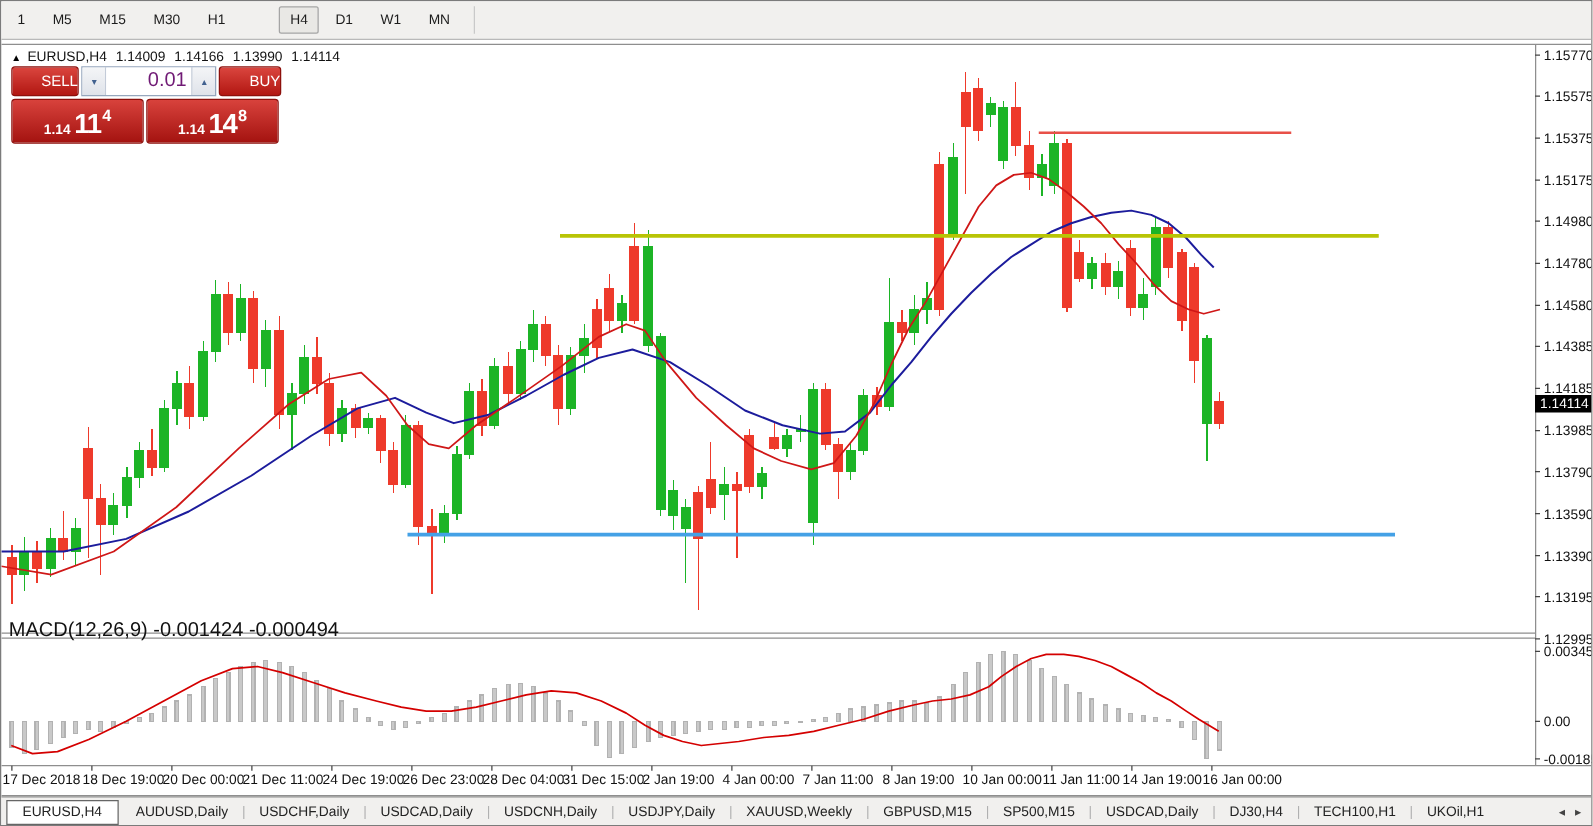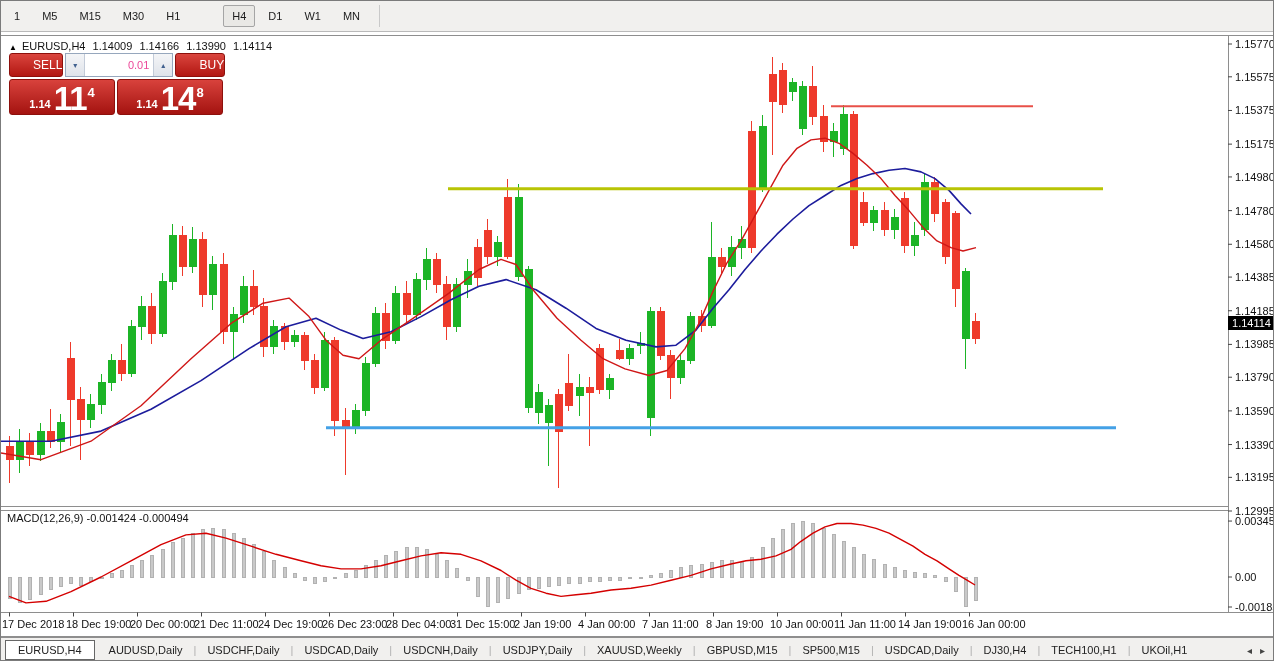--- a/index.html
+++ b/index.html
@@ -18,33 +18,33 @@
   
   .tp{position:absolute;left:8px;top:52px;width:214px;z-index:6;}
   .tp-top{display:flex;height:24px;gap:2px;}
   .btn-trade{flex:0 0 50px;background:linear-gradient(#da453e,#b21712);border:1px solid #8d100c;border-radius:3px;
              color:#fff;font-size:12px;display:flex;align-items:center;justify-content:center;box-sizing:border-box;padding-left:23px;}
   .volwrap{flex:1;display:flex;border:1px solid #96a7bd;background:#fff;box-sizing:border-box;}
   .spin{width:19px;background:linear-gradient(#f4f5f7,#dfe3ea);display:flex;align-items:center;justify-content:center;
         font-size:8px;color:#41618f;box-sizing:border-box;}
   .spin.dn{border-right:1px solid #c3cbd8;}
   .spin.up{border-left:1px solid #c3cbd8;}
-  .vol{flex:1;border:0;outline:0;text-align:right;font-size:11px;color:#ec4899;padding:0 4px;width:60px;
+  .vol{flex:1;border:0;outline:0;text-align:right;font-size:16px;color:#701a75;padding:0 4px;width:60px;
        font-family:"Liberation Sans","DejaVu Sans",sans-serif;}
   .tp-bot{display:flex;gap:2px;margin-top:2px;height:36px;}
   .pbox{flex:1;background:linear-gradient(#d8423c,#a41310);border:1px solid #8d100c;border-radius:3px;color:#fff;
         display:flex;align-items:flex-end;justify-content:center;padding-bottom:3px;box-sizing:border-box;}
   .p-small{font-size:11px;font-weight:bold;margin-right:3px;line-height:13px;text-align:center;}
-  .p-big{font-size:33px;font-weight:bold;line-height:24px;letter-spacing:-1px;}
+  .p-big{font-size:22px;font-weight:bold;line-height:24px;letter-spacing:-1px;}
   .p-sup{font-size:13px;font-weight:bold;line-height:12px;margin-left:1px;position:relative;top:-12px;}
   
   .badge{position:absolute;left:1227px;width:47px;height:14px;background:#000;color:#fff;font-size:11px;
          line-height:14px;text-align:center;z-index:5;}
   
-  .macdlab{position:absolute;left:6px;top:511px;font-size:11px;color:#111;z-index:5;}
+  .macdlab{position:absolute;left:6px;top:495px;font-size:16px;color:#111;z-index:5;}
   
   .tabbar{position:absolute;left:0;top:636px;width:100%;height:25px;background:#f1f0ee;border-top:1px solid #8e8e8e;
           display:flex;align-items:center;font-size:11px;color:#222;box-sizing:border-box;padding:0 4px;}
   .tab{padding:4px 10px;cursor:default;white-space:nowrap;}
   .tab.active{background:#fff;border:1px solid #666;padding:3px 12px;margin-right:4px;}
   .tsep{color:#b0b0b0;margin:0 1px;}
   .tabarrows{margin-left:auto;display:flex;gap:8px;color:#444;font-size:10px;padding-right:4px;}
   svg text{font-family:"Liberation Sans","DejaVu Sans",sans-serif;font-size:11px;fill:#111;}
 </style>
 </head>

